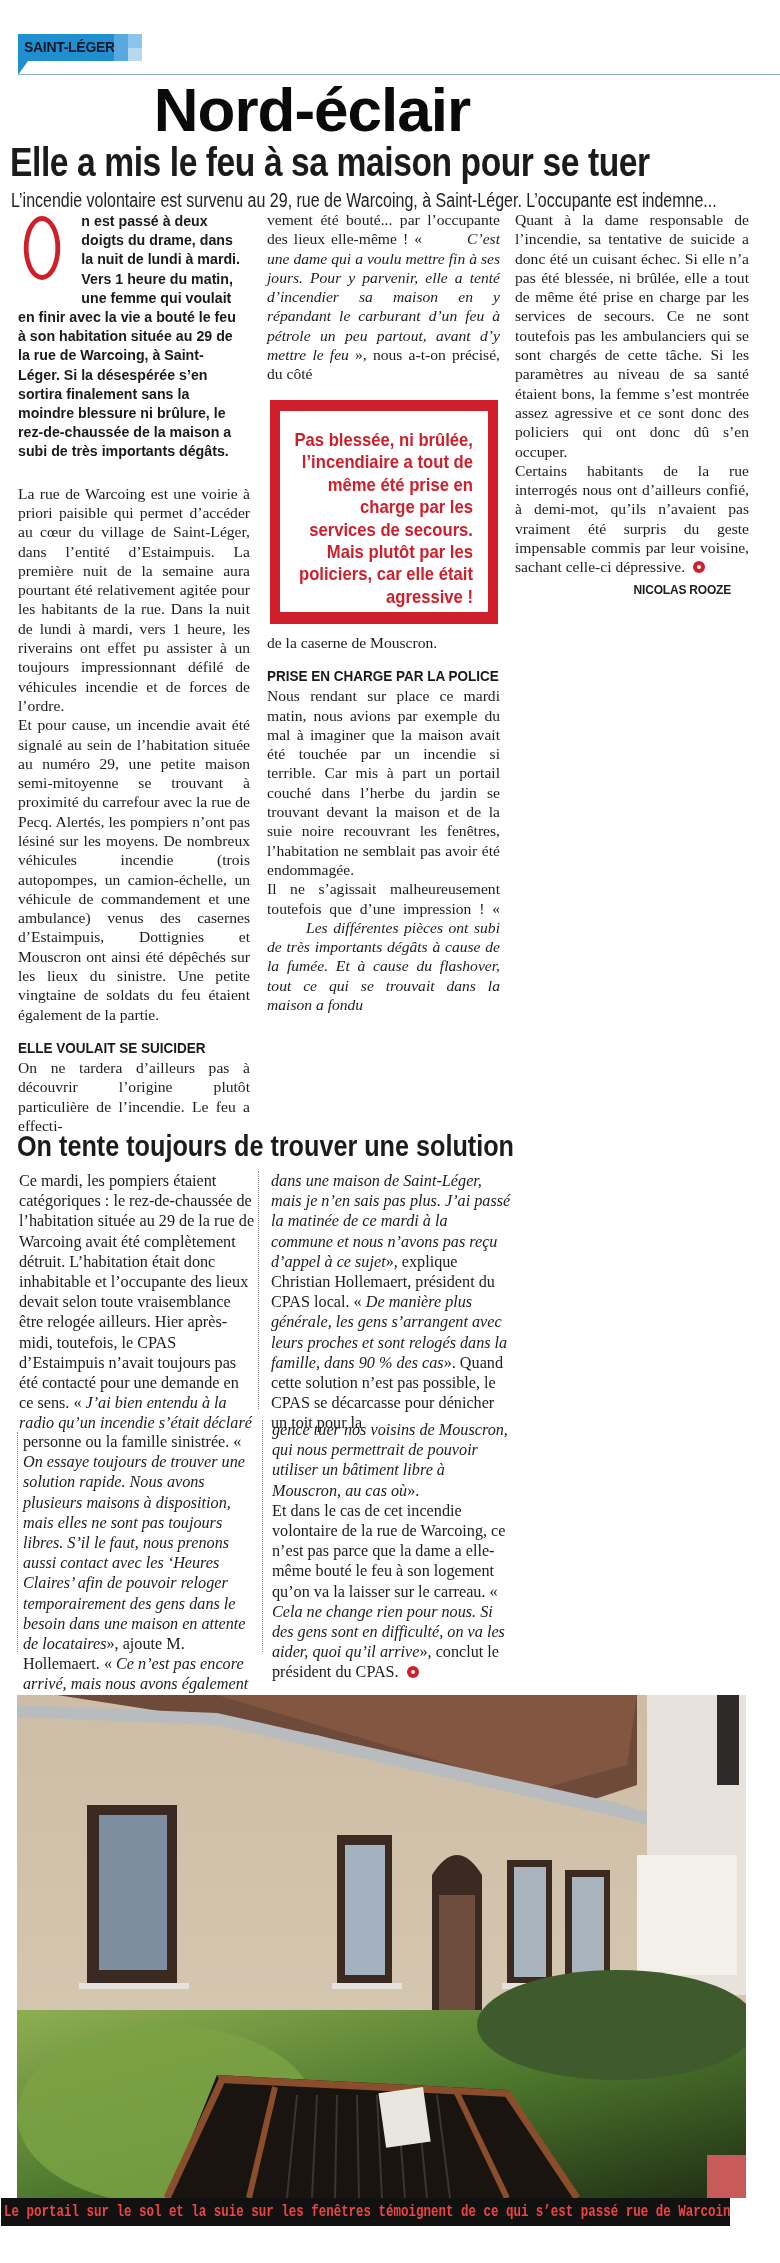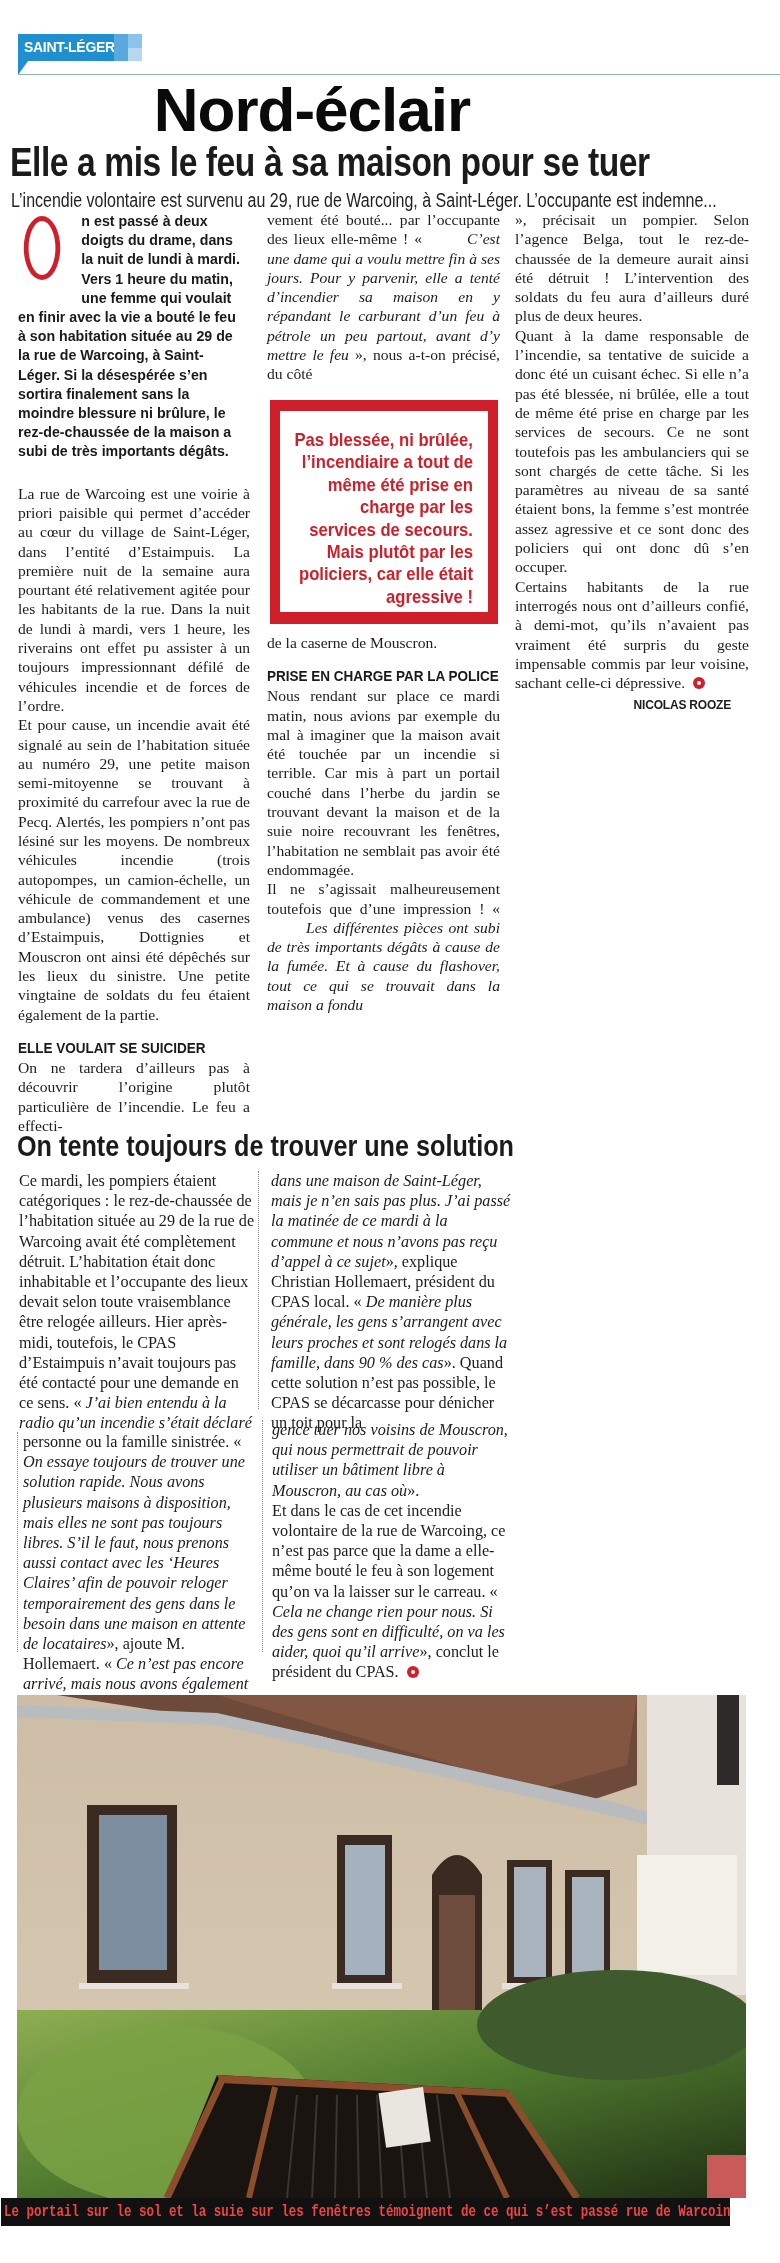--- a/index.html
+++ b/index.html
@@ -1,21 +1,21 @@
 <!DOCTYPE html>
 <html><head>
 <meta charset="utf-8">
 <style>
   html, body { margin: 0; padding: 0; background: #ffffff; }
   body { width: 780px; height: 2263px; position: relative; overflow: hidden; color: #1a1a1a; }
   .abs { position: absolute; }
 
   
   .tag-wrap { left: 18px; top: 34px; }
-  .tag { background: #1f8fcf; color: #ffffff; font-family: "Liberation Sans", sans-serif; font-weight: bold; font-size: 14px; padding: 5px 6px 5px 6px; display:inline-block; letter-spacing: -0.3px; height: 17px; line-height: 17px; }
+  .tag { background: #1f8fcf; color: #0f172a; font-family: "Liberation Sans", sans-serif; font-weight: bold; font-size: 14px; padding: 5px 6px 5px 6px; display:inline-block; letter-spacing: -0.3px; height: 17px; line-height: 17px; }
   .tag-tail { position:absolute; left: 0; top: 27px; width: 0; height: 0; border-left: 10px solid #1f8fcf; border-bottom: 14px solid transparent; }
   .tag-sq1 { position:absolute; left: 96px; top: 0; width: 14px; height: 27px; background: #5aa9de; }
   .tag-sq2 { position:absolute; left: 110px; top: 0; width: 14px; height: 14px; background: #8cc3ea; }
   .tag-sq3 { position:absolute; left: 110px; top: 14px; width: 14px; height: 13px; background: #b7d8f1; }
   .tag-rule { left: 18px; top: 74px; width: 762px; height: 1px; background: #8fb1bf; }
 
   .logo { left: 0; width: 624px; top: 78px; text-align: center; font-family: "Liberation Sans", sans-serif; font-weight: bold; font-size: 62px; line-height: 64px; color: #0a0a0a; letter-spacing: -1px; }
 
   .headline { left: 10px; top: 138px; font-family: "Liberation Sans", sans-serif; font-weight: bold; font-size: 40px; line-height: 48px; color: #1b1b1b; white-space: nowrap; transform: scaleX(0.84); transform-origin: left top; letter-spacing: -0.5px; }
   .standfirst { left: 11px; top: 188px; font-family: "Liberation Sans", sans-serif; font-size: 20px; line-height: 24px; color: #222; white-space: nowrap; transform: scaleX(0.8); transform-origin: left top; }
@@ -96,21 +96,20 @@
 </div>
 
 <div class="abs col col2" style="top:633px;">
   <p>de la caserne de Mouscron.</p>
   <p class="subhead">PRISE EN CHARGE PAR LA POLICE</p>
   <p>Nous rendant sur place ce mardi matin, nous avions par exemple du mal à imaginer que la maison avait été touchée par un incendie si terrible. Car mis à part un portail couché dans l’herbe du jardin se trouvant devant la maison et de la suie noire recouvrant les fenêtres, l’habitation ne semblait pas avoir été endommagée.</p>
   <p><span>Il ne s’agissait malheureusement toutefois que d’une impression ! « </span><i>Les différentes pièces ont subi de très importants dégâts à cause de la fumée. Et à cause du flashover, tout ce qui se trouvait dans la maison a fondu</i></p>
 </div>
 
 <div class="abs col col3" style="top:210px;">
-  <p><span>», précisait un pompier. Selon l’agence Belga, tout le rez-de-chaussée de la demeure aurait ainsi été détruit ! L’intervention des soldats du feu aura d’ailleurs duré plus de deux heures.</span></p>
   <p>Quant à la dame responsable de l’incendie, sa tentative de suicide a donc été un cuisant échec. Si elle n’a pas été blessée, ni brûlée, elle a tout de même été prise en charge par les services de secours. Ce ne sont toutefois pas les ambulanciers qui se sont chargés de cette tâche. Si les paramètres au niveau de sa santé étaient bons, la femme s’est montrée assez agressive et ce sont donc des policiers qui ont donc dû s’en occuper.</p>
   <p><span>Certains habitants de la rue interrogés nous ont d’ailleurs confié, à demi-mot, qu’ils n’avaient pas vraiment été surpris du geste impensable commis par leur voisine, sachant celle-ci dépressive.</span><span class="end-mark"></span></p>
   <p class="byline">NICOLAS ROOZE</p>
 </div>
 
 <div class="abs headline2">On tente toujours de trouver une solution</div>
 
 <div class="abs col-b colb1">
   <p><span>Ce mardi, les pompiers étaient catégoriques : le rez-de-chaussée de l’habitation située au 29 de la rue de Warcoing avait été complètement détruit. L’habitation était donc inhabitable et l’occupante des lieux devait selon toute vraisemblance être relogée ailleurs. Hier après-midi, toutefois, le CPAS d’Estaimpuis n’avait toujours pas été contacté pour une demande en ce sens. « </span><i>J’ai bien entendu à la radio qu’un incendie s’était déclaré</i></p>
 </div>

